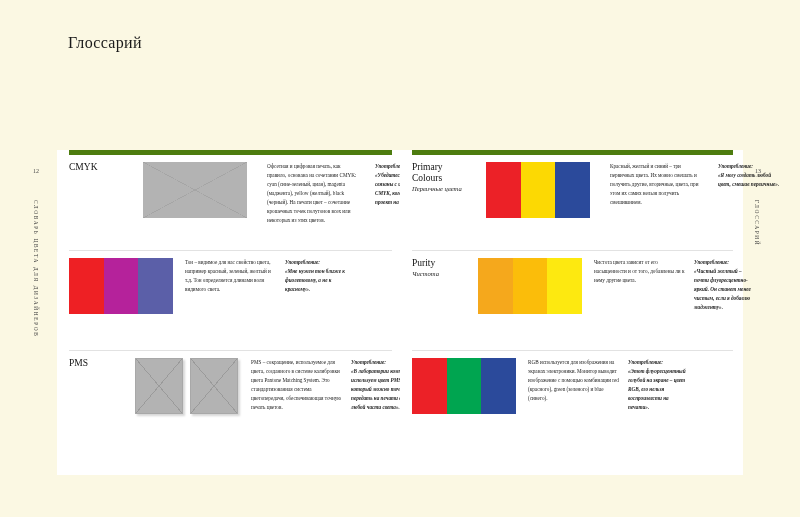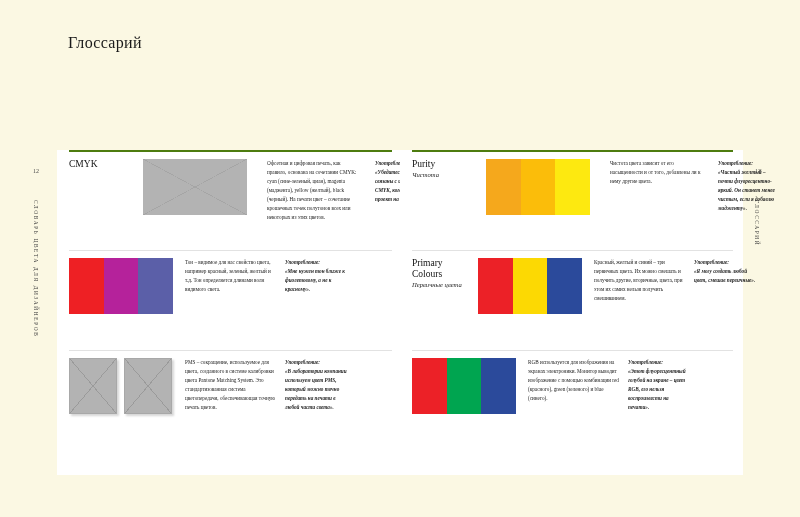--- a/index.html
+++ b/index.html
@@ -47,21 +47,21 @@
 
   
   .entry {
     position: relative;
     box-sizing: border-box;
     display: flex;
     border-top: 1px solid #e2e2e2;
     height: 100px;
     padding-top: 7px;
   }
-  .entry:first-child { border-top: 2px solid #4d7c0f; gap: 8px; }
+  .entry:first-child { border-top: 5px solid #4d7c0f; gap: 8px; }
 
   .col-term {
     width: 62px;
     flex: 0 0 62px;
     padding-right: 4px;
   }
   .term-en {
     font-size: 9.5px;
     color: #111;
     line-height: 1.18;
@@ -224,35 +224,58 @@
         </div>
       </div>
       <div class="col-desc">Тон – видимое для нас свойство цвета, например красный, зеленый, желтый и т.д. Тон определяется длинами волн видимого света.</div>
       <div class="col-usage">
         <span class="usage-label">Употребление:</span>
         <span>«Мне нужен тон ближе к фиолетовому, а не к красному».</span>
       </div>
     </div>
 
     <div class="entry">
+      <div class="col-term">
+        <div class="term-en">PMS</div>
+        <div class="term-ru"></div>
+      </div>
       <div class="col-swatch">
         <div class="ph-wrap">
           <div class="ph"></div>
           <div class="ph"></div>
         </div>
       </div>
       <div class="col-desc">PMS – сокращение, используемое для цвета, созданного в системе калибровки цвета Pantone Matching System. Это стандартизованная система цветопередачи, обеспечивающая точную печать цветов.</div>
       <div class="col-usage">
         <span class="usage-label">Употребление:</span>
         <span>«В лаборатории компании используем цвет PMS, который можно точно передать на печати в любой части света».</span>
       </div>
     </div>
   </div>
 
   <div class="page page-right" style="background: rgb(255, 255, 255);">
+
+    <div class="entry">
+      <div class="col-term">
+        <div class="term-en">Primary Colours</div>
+        <div class="term-ru">Первичные цвета</div>
+      </div>
+      <div class="col-swatch">
+        <div class="swatch">
+          <i style="background: rgb(236, 33, 39);"></i>
+          <i style="background: rgb(252, 217, 3);"></i>
+          <i style="background: rgb(43, 74, 155);"></i>
+        </div>
+      </div>
+      <div class="col-desc">Красный, желтый и синий – три первичных цвета. Их можно смешать и получить другие, вторичные, цвета, при этом их самих нельзя получить смешиванием.</div>
+      <div class="col-usage">
+        <span class="usage-label">Употребление:</span>
+        <span>«Я могу создать любой цвет, смешав первичные».</span>
+      </div>
+    </div>
 
     <div class="entry">
       <div class="col-term">
         <div class="term-en">Purity</div>
         <div class="term-ru">Чистота</div>
       </div>
       <div class="col-swatch">
         <div class="swatch">
           <i style="background: rgb(245, 168, 28);"></i>
           <i style="background: rgb(251, 189, 10);"></i>
@@ -260,39 +283,20 @@
         </div>
       </div>
       <div class="col-desc">Чистота цвета зависит от его насыщенности и от того, добавлены ли к нему другие цвета.</div>
       <div class="col-usage">
         <span class="usage-label">Употребление:</span>
         <span>«Чистый желтый – почти флуоресцентно-яркий. Он станет менее чистым, если я добавлю маджентy».</span>
       </div>
     </div>
 
     <div class="entry">
-      <div class="col-term">
-        <div class="term-en">Primary Colours</div>
-        <div class="term-ru">Первичные цвета</div>
-      </div>
-      <div class="col-swatch">
-        <div class="swatch">
-          <i style="background: rgb(236, 33, 39);"></i>
-          <i style="background: rgb(252, 217, 3);"></i>
-          <i style="background: rgb(43, 74, 155);"></i>
-        </div>
-      </div>
-      <div class="col-desc">Красный, желтый и синий – три первичных цвета. Их можно смешать и получить другие, вторичные, цвета, при этом их самих нельзя получить смешиванием.</div>
-      <div class="col-usage">
-        <span class="usage-label">Употребление:</span>
-        <span>«Я могу создать любой цвет, смешав первичные».</span>
-      </div>
-    </div>
-
-    <div class="entry">
       <div class="col-swatch">
         <div class="swatch">
           <i style="background: rgb(236, 33, 39);"></i>
           <i style="background: rgb(0, 165, 80);"></i>
           <i style="background: rgb(43, 74, 155);"></i>
         </div>
       </div>
       <div class="col-desc">RGB используется для изображения на экранах электроники. Монитор выводит изображение с помощью комбинации red (красного), green (зеленого) и blue (синего).</div>
       <div class="col-usage">
         <span class="usage-label">Употребление:</span>

